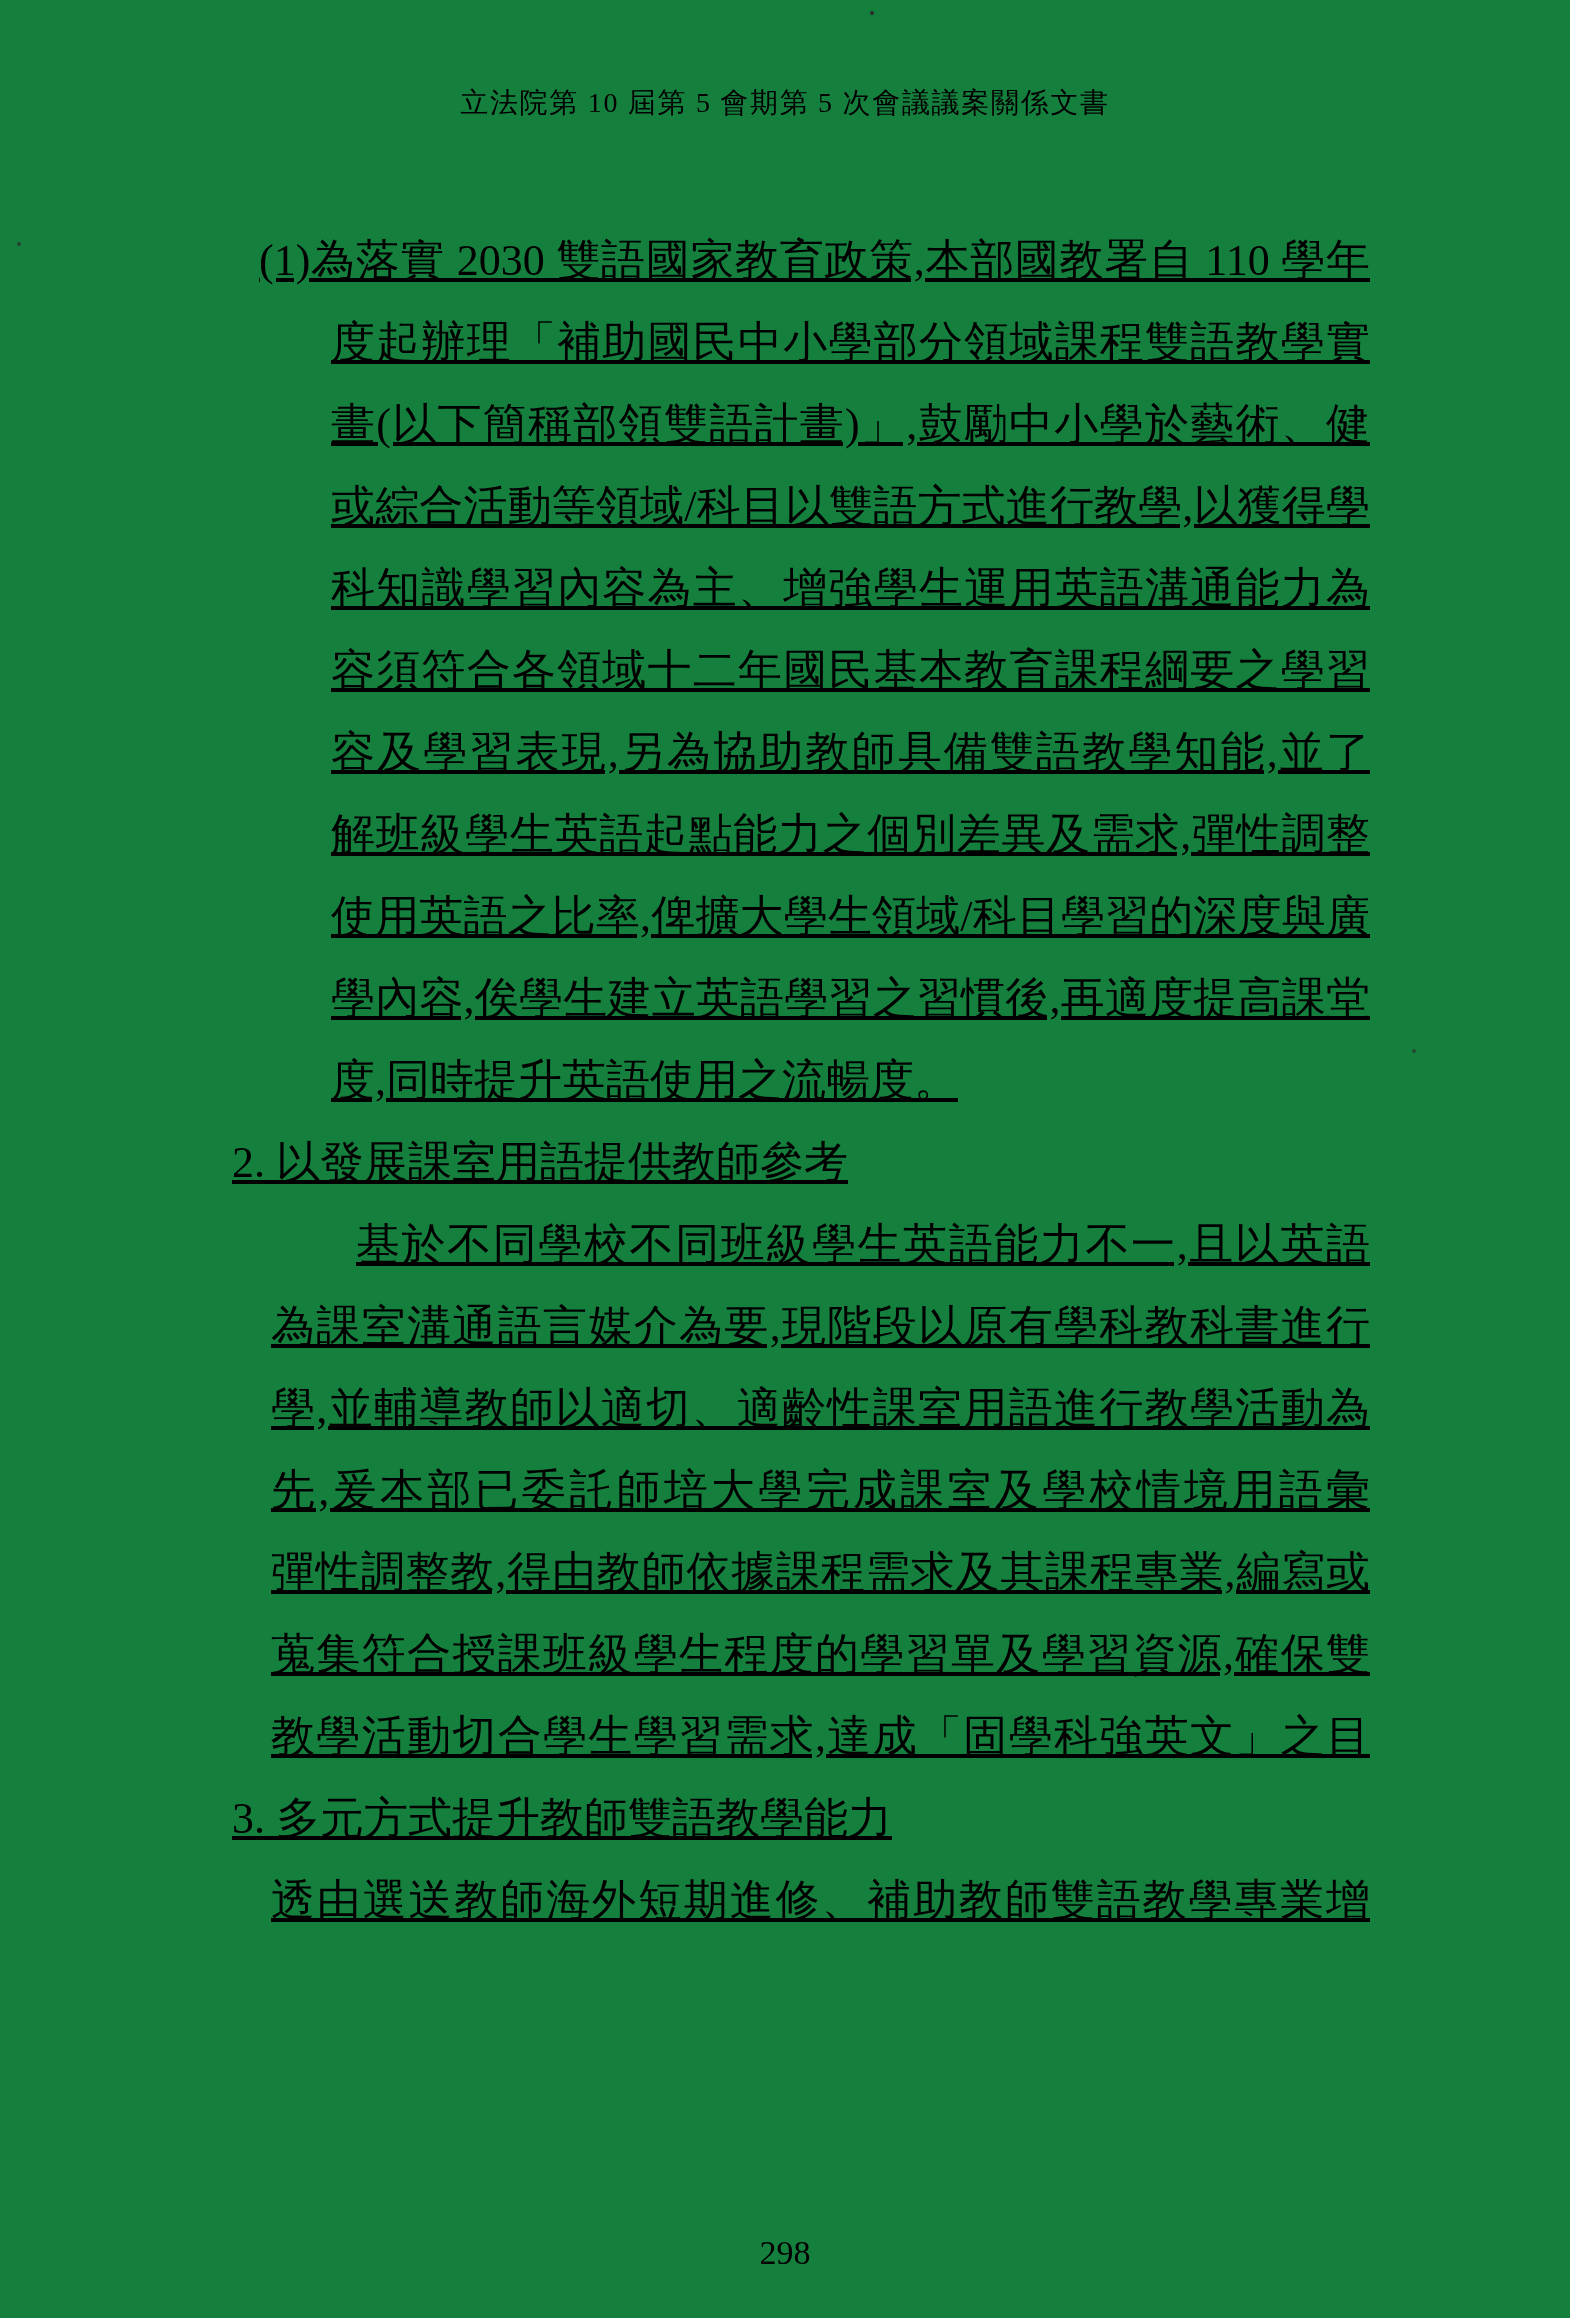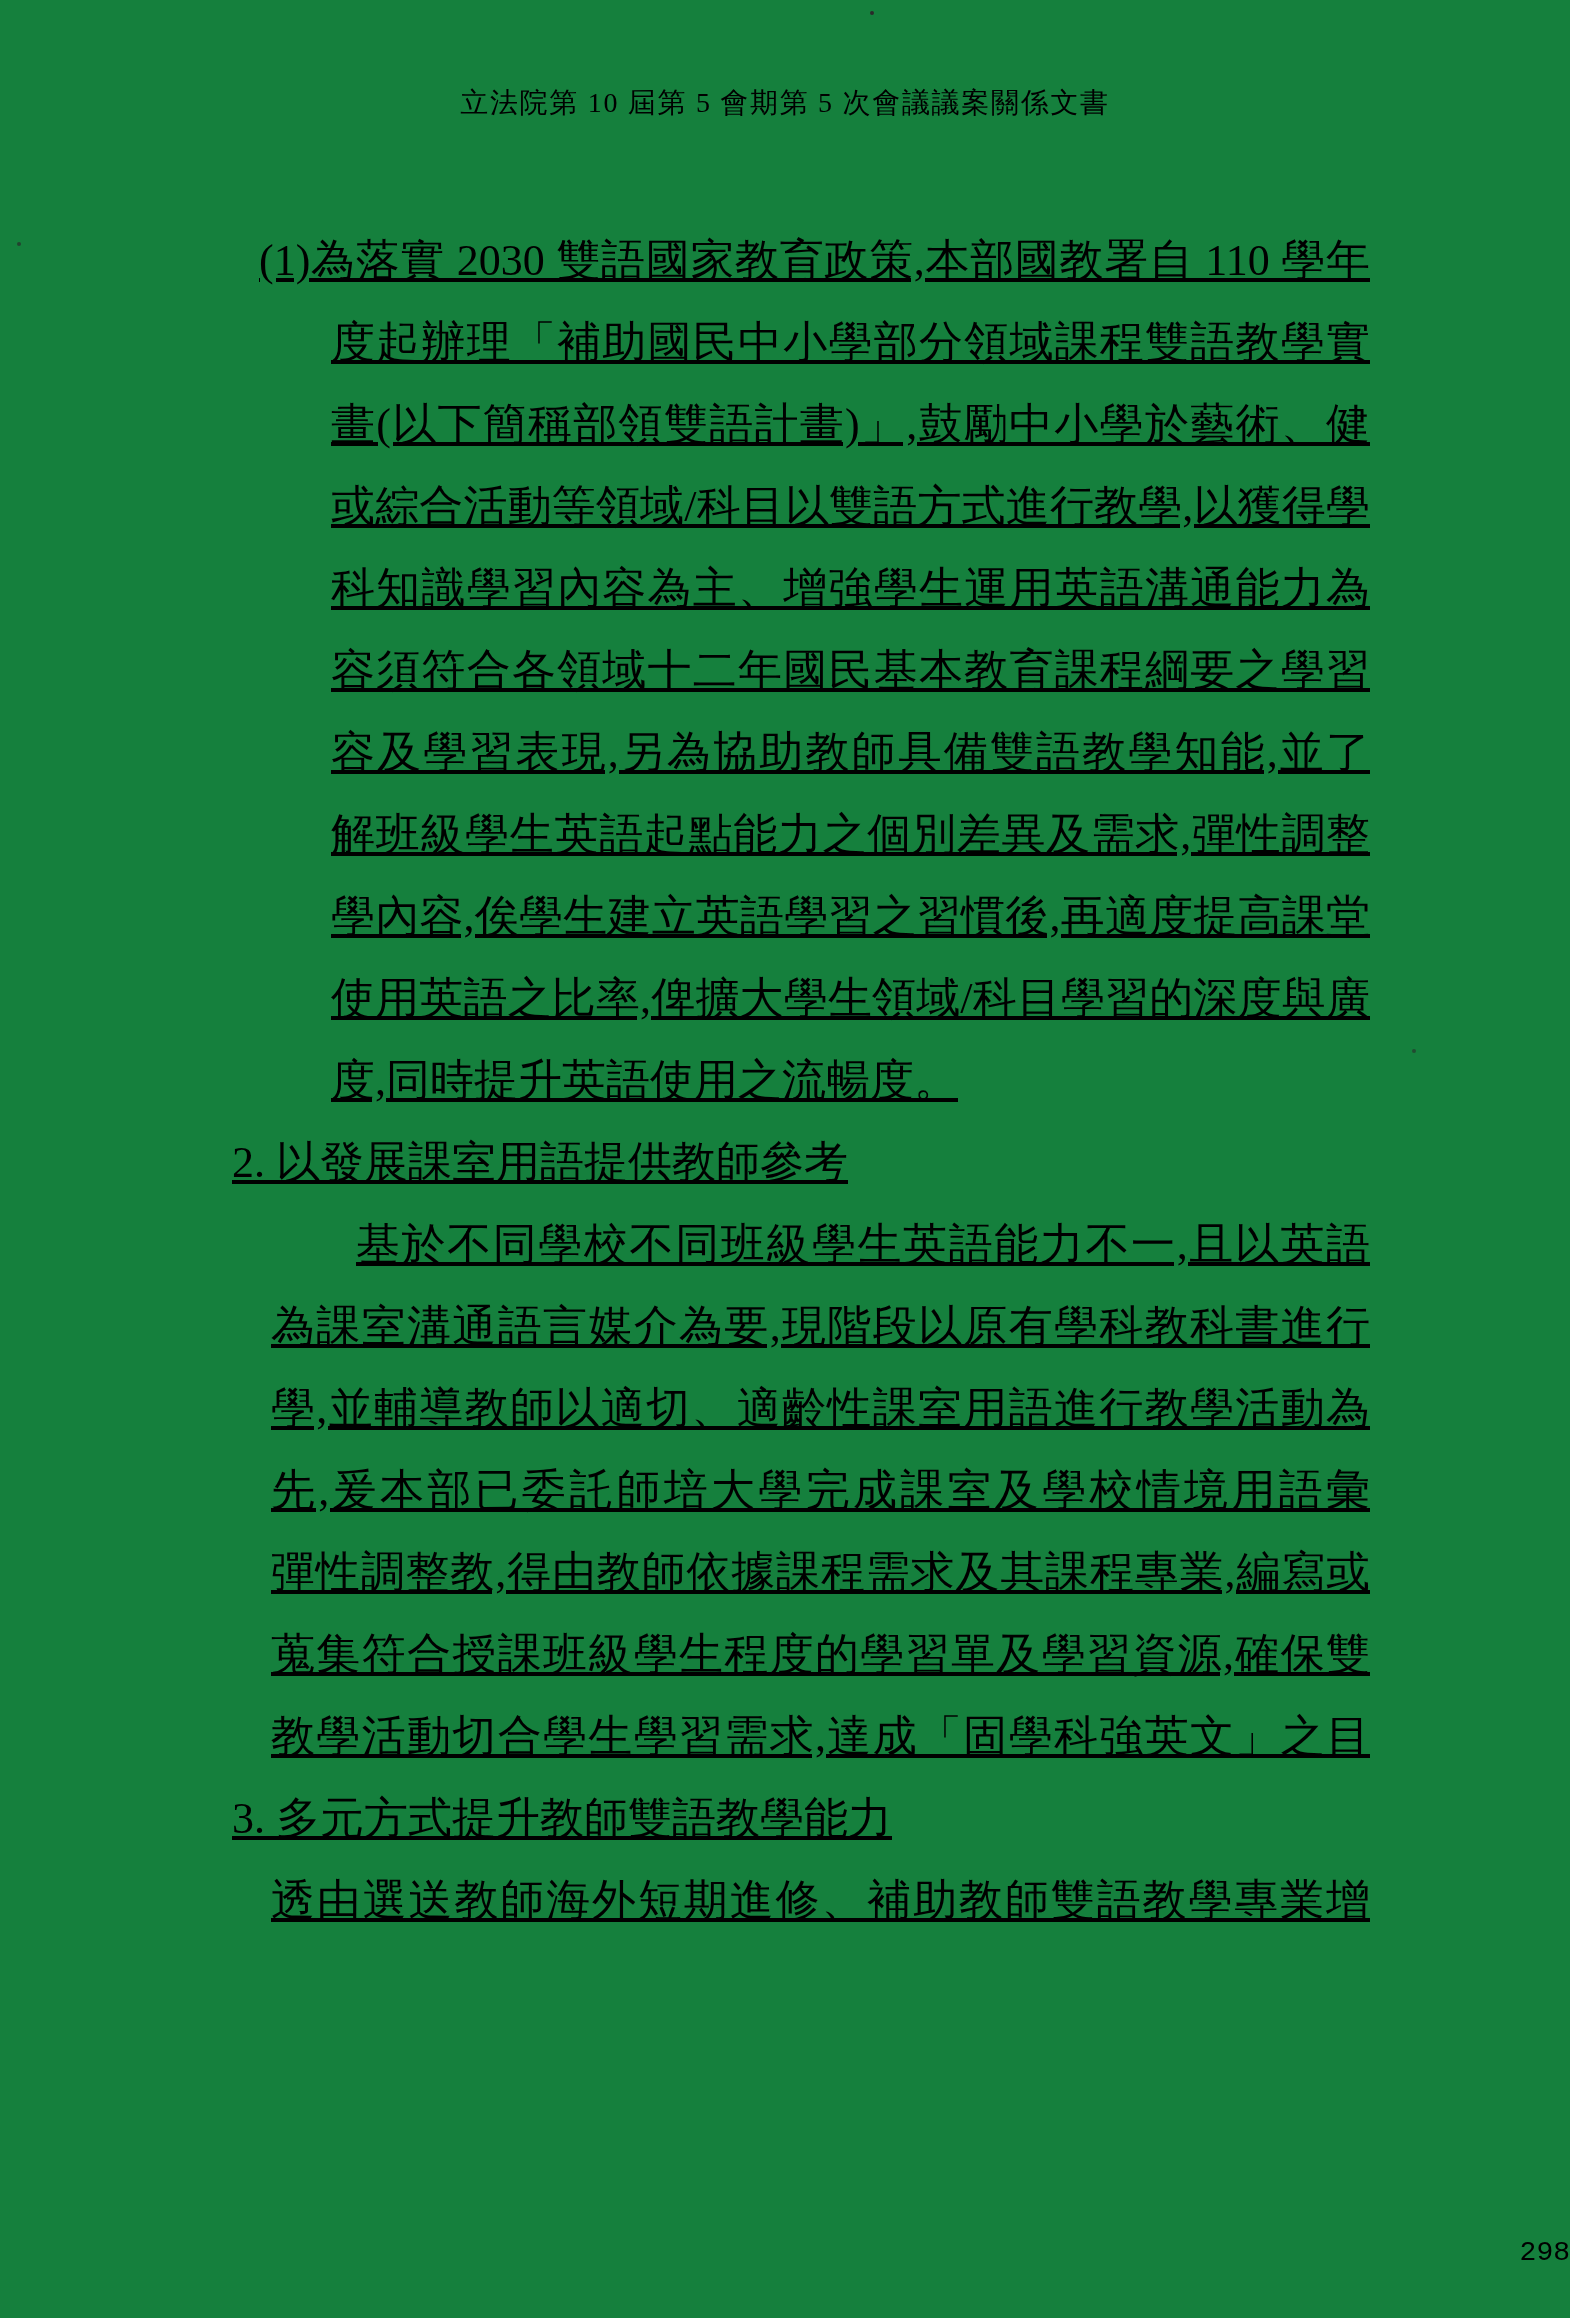--- a/index.html
+++ b/index.html
@@ -50,24 +50,23 @@
   .l-item  { margin-left: 259px; }   
   .l-cont  { margin-left: 331px; }   
   .l-sec   { margin-left: 232px; }   
   .l-pfirst{ margin-left: 356px; }   
   .l-para  { margin-left: 271px; }   
   .footer {
     position: absolute;
     top: 2231px;
     left: 0;
     right: 0;
-    text-align: right;
-    font-size: 28px;
+    text-align: center;
+    font-size: 34px;
     line-height: 44px;
-    font-family: Liberation Mono, monospace;
   }
   .speck {
     position: absolute;
     background: #2a2a2a;
     border-radius: 50%;
   }
   .speck-1 { left: 870px; top: 11px;  width: 3.9px;  height: 3.9px; }
   .speck-2 { left: 16.7px;   top: 242px; width: 4.4px;  height: 4.4px; opacity: .7; }
   .speck-3 { left: 1412px; top: 1049px;width: 3.9px;  height: 3.9px; opacity: .6; }
 </style>
@@ -80,22 +79,22 @@
 
   <div class="doc-body">
     <div class="line l-item just">(1)為落實 2030 雙語國家教育政策,本部國教署自 110 學年</div>
     <div class="line l-cont just">度起辦理「補助國民中小學部分領域課程雙語教學實施計</div>
     <div class="line l-cont just">畫(以下簡稱部領雙語計畫)」,鼓勵中小學於藝術、健體</div>
     <div class="line l-cont just">或綜合活動等領域/科目以雙語方式進行教學,以獲得學</div>
     <div class="line l-cont just">科知識學習內容為主、增強學生運用英語溝通能力為輔。</div>
     <div class="line l-cont just">容須符合各領域十二年國民基本教育課程綱要之學習內</div>
     <div class="line l-cont just">容及學習表現,另為協助教師具備雙語教學知能,並了</div>
     <div class="line l-cont just">解班級學生英語起點能力之個別差異及需求,彈性調整教</div>
+    <div class="line l-cont just">使用英語之比率,俾擴大學生領域/科目學習的深度與廣</div>
     <div class="line l-cont just">學內容,俟學生建立英語學習之習慣後,再適度提高課堂</div>
-    <div class="line l-cont just">使用英語之比率,俾擴大學生領域/科目學習的深度與廣</div>
     <div class="line l-cont">度,同時提升英語使用之流暢度。</div>
     <div class="line l-sec">2. 以發展課室用語提供教師參考</div>
     <div class="line l-pfirst just">基於不同學校不同班級學生英語能力不一,且以英語作</div>
     <div class="line l-para just">為課室溝通語言媒介為要,現階段以原有學科教科書進行教</div>
     <div class="line l-para just">學,並輔導教師以適切、適齡性課室用語進行教學活動為優</div>
     <div class="line l-para just">先,爰本部已委託師培大學完成課室及學校情境用語彙編。</div>
     <div class="line l-para just">彈性調整教,得由教師依據課程需求及其課程專業,編寫或</div>
     <div class="line l-para just">蒐集符合授課班級學生程度的學習單及學習資源,確保雙語</div>
     <div class="line l-para just">教學活動切合學生學習需求,達成「固學科強英文」之目標。</div>
     <div class="line l-sec">3. 多元方式提升教師雙語教學能力</div>

